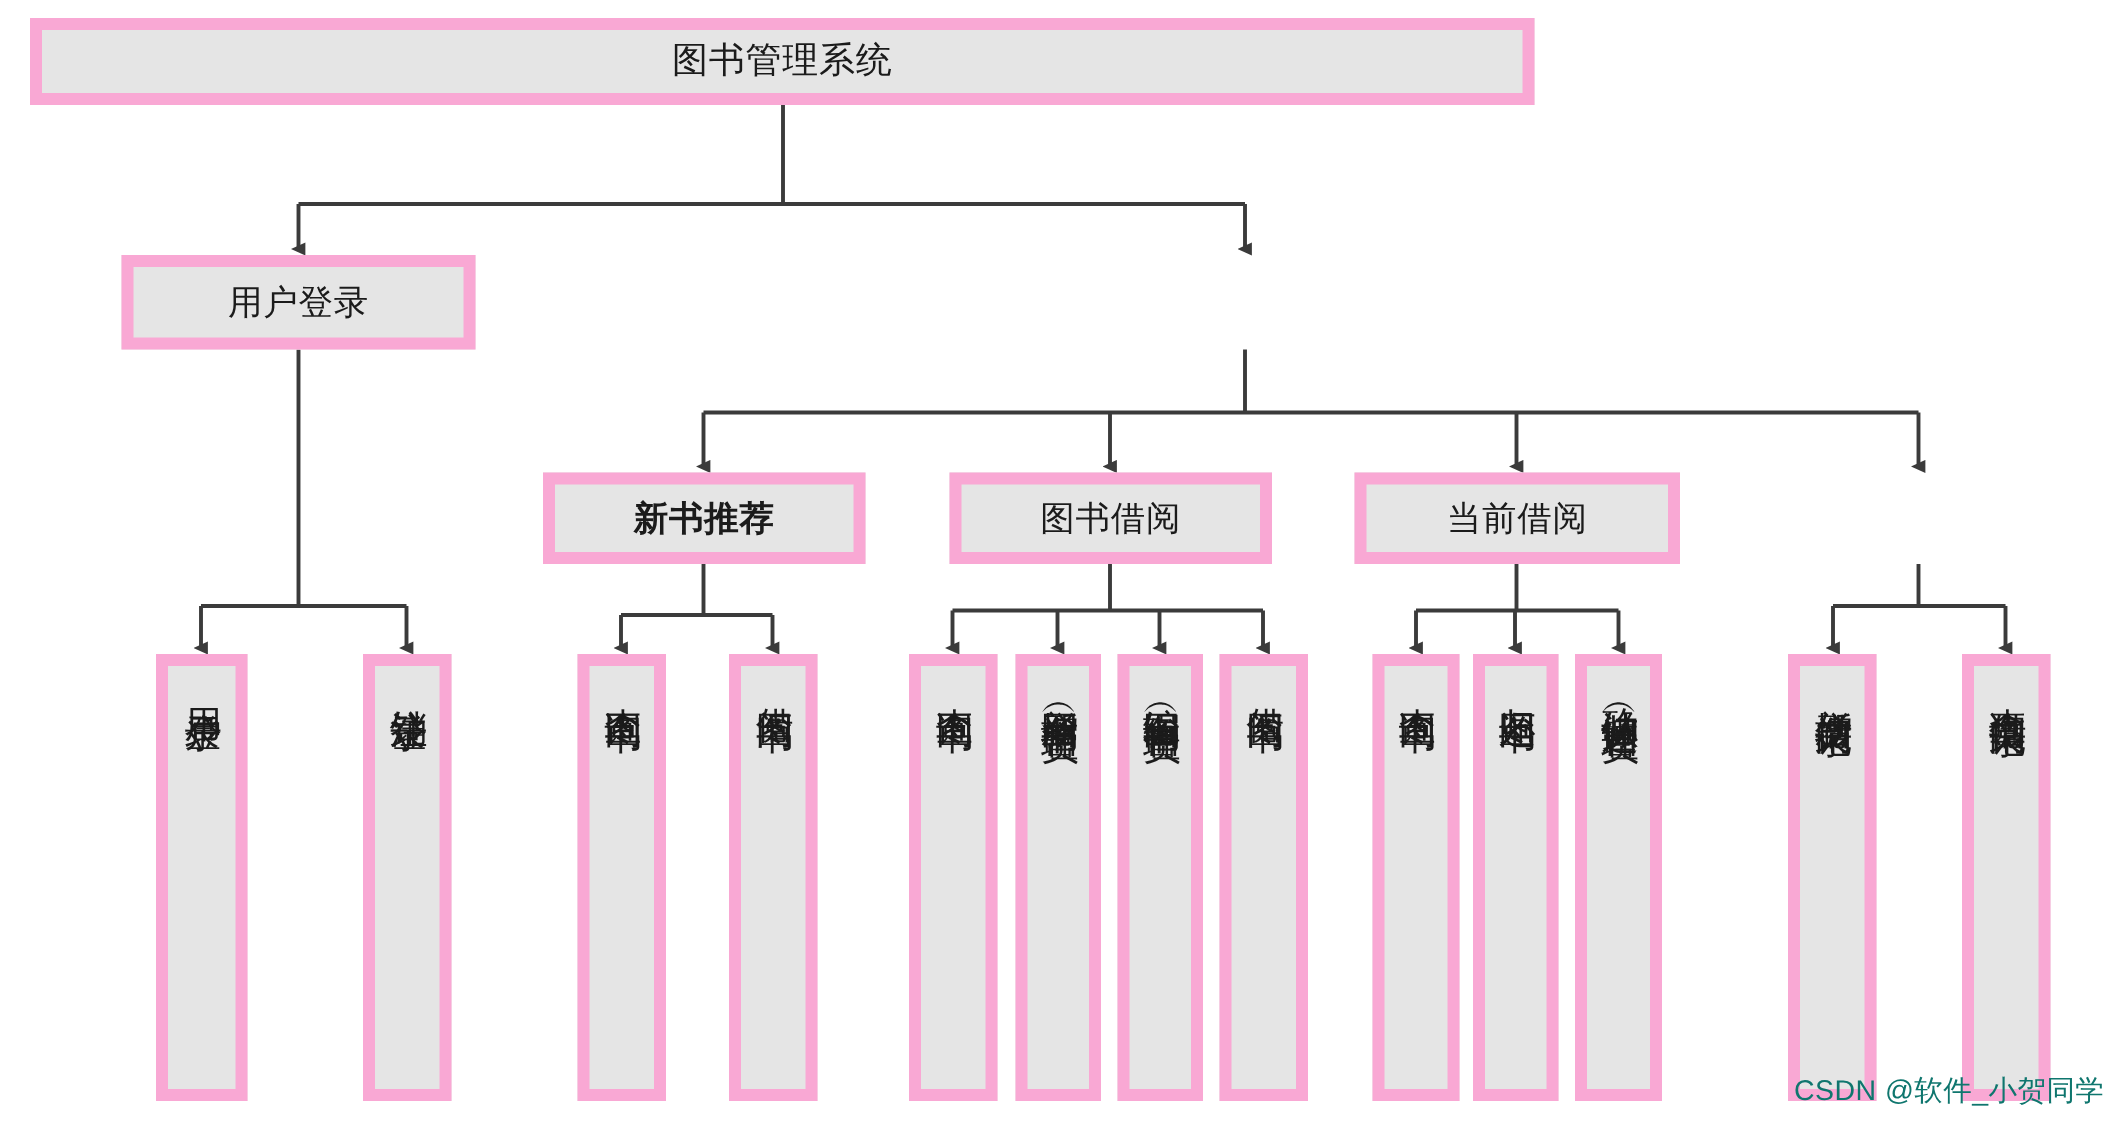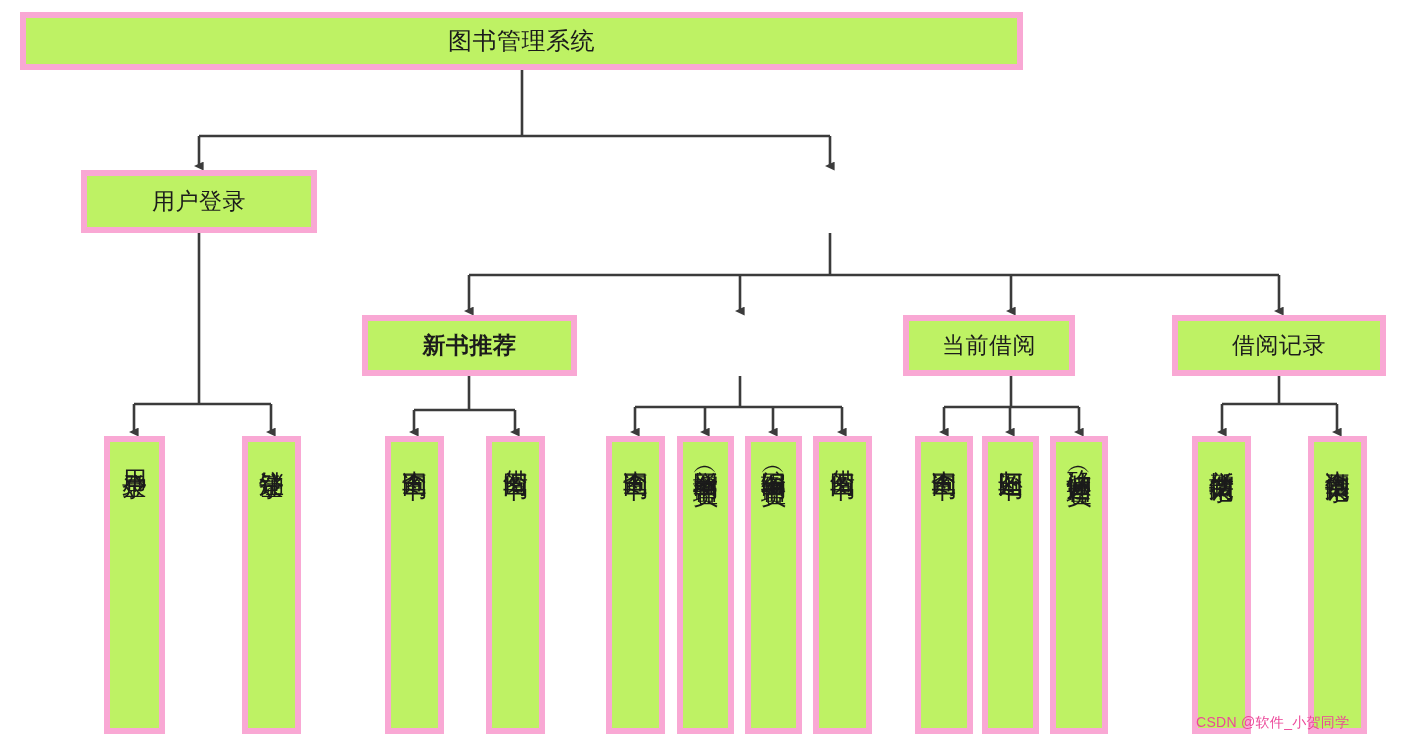--- a/index.html
+++ b/index.html
@@ -20,22 +20,22 @@
   svg.edges {
     position: absolute;
     left: 0;
     top: 0;
     width: 1405px;
     height: 747px;
   }
   .node {
     position: absolute;
     box-sizing: border-box;
-    border: 6px solid #f9a8d4;
-    background: #bef264;
+    border: 8px solid #f9a8d4;
+    background: #e5e5e5;
     display: flex;
     align-items: center;
     justify-content: center;
     color: #1b1b1b;
     overflow: hidden;
   }
   .node .label {
     text-align: center;
     line-height: 1.18;
     letter-spacing: 0.5px;
@@ -55,22 +55,22 @@
     font-size: 25px;
     line-height: 1.0;
     letter-spacing: 2px;
     white-space: nowrap;
   }
   .node.root .label { font-size: 24px; }
   .watermark {
     position: absolute;
     left: 1196px;
     top: 714px;
-    font-size: 14px;
-    color: #ec4899;
+    font-size: 19px;
+    color: #0f766e;
     white-space: nowrap;
     letter-spacing: 0.3px;
   }
 </style>
 </head>
 <body>
 
 <div id="diagram-root">
 
   <svg class="edges" viewBox="0 0 1405 747" xmlns="http://www.w3.org/2000/svg">
@@ -127,25 +127,25 @@
     <span class="label">图书管理系统</span>
   </div>
 
   <div class="node horizontal" style="left:81px; top:170px; width:236px; height:63px;">
     <span class="label">用户登录</span>
   </div>
 
   <div class="node horizontal" style="left:362px; top:315px; width:215px; height:61px;font-weight:bold;">
     <span class="label">新书推荐</span>
   </div>
-  <div class="node horizontal" style="left:903px; top:315px; width:172px; height:61px;">
+  <div class="node horizontal" style="left:633px; top:315px; width:215px; height:61px;">
+    <span class="label">图书借阅</span>
+  </div>
+  <div class="node horizontal" style="left:903px; top:315px; width:217px; height:61px;">
     <span class="label">当前借阅</span>
-  </div>
-  <div class="node horizontal" style="left:1172px; top:315px; width:214px; height:61px;">
-    <span class="label">借阅记录</span>
   </div>
 
   <div class="node vertical" style="left:104px; top:436px; width:61px; height:298px;">
     <span class="label">用户登录</span>
   </div>
   <div class="node vertical" style="left:242px; top:436px; width:59px; height:298px;">
     <span class="label">注销登录</span>
   </div>
 
   <div class="node vertical" style="left:385px; top:436px; width:59px; height:298px;">

